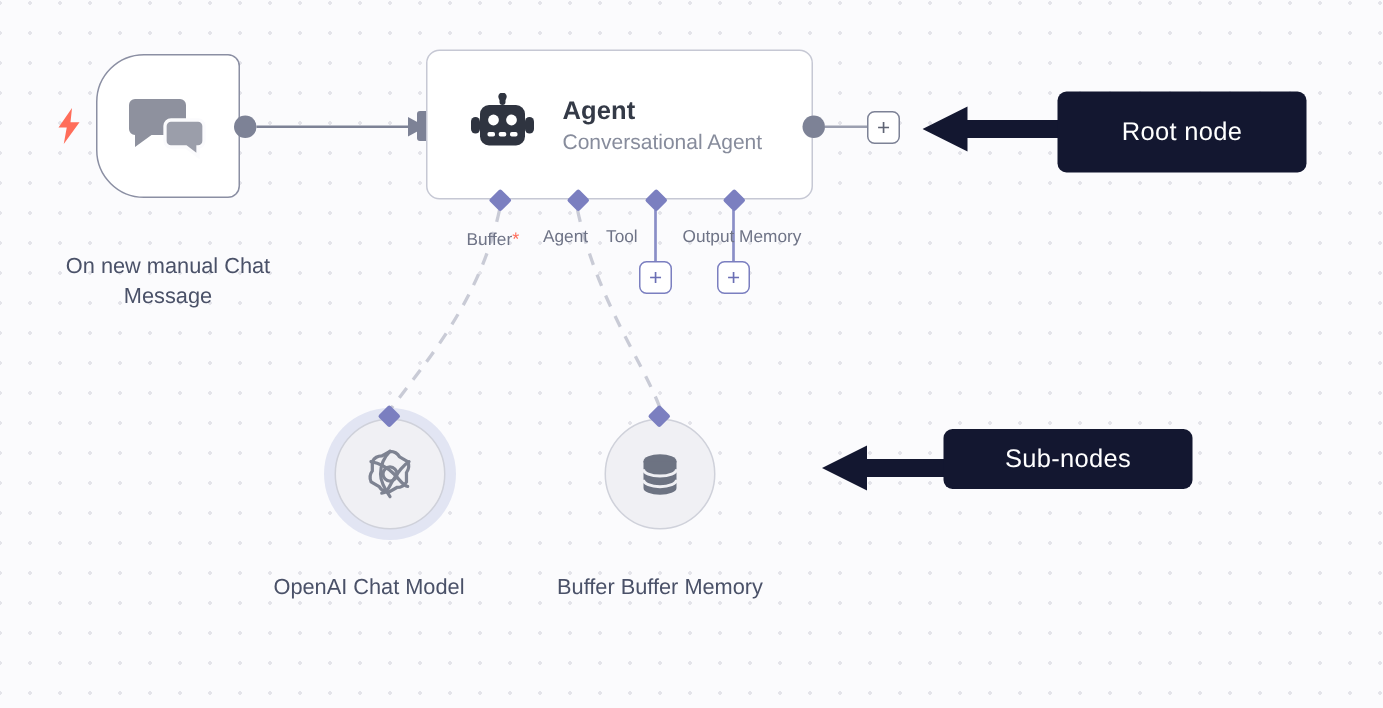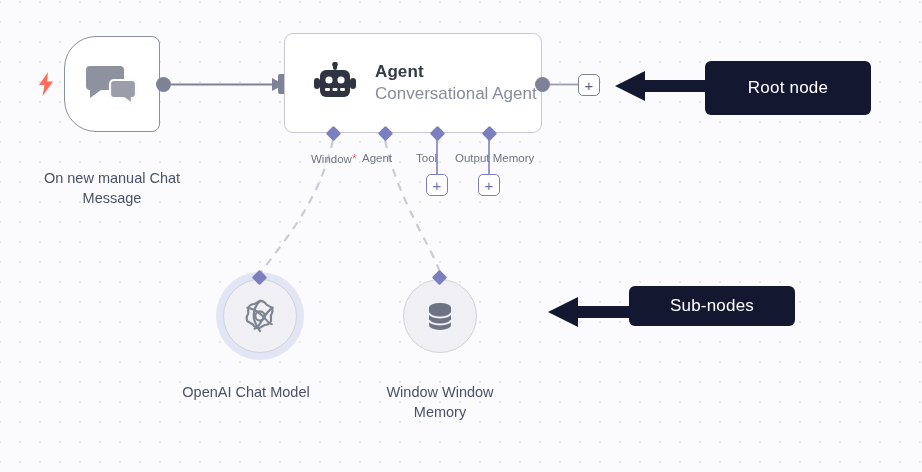--- a/index.html
+++ b/index.html
@@ -96,21 +96,21 @@
   .agent-text {
     margin-left: 18px;
   }
   .agent-title {
     font-size: 17px;
     font-weight: bold;
     color: #343a47;
     letter-spacing: .1px;
   }
   .agent-sub {
-    font-size: 17px;
+    font-size: 14px;
     color: #878c9c;
     margin-top: 2px;
   }
 
   
   .agent-in-port {
     position: absolute;
     left: 278px;
     top: 74px;
     width: 9px;
@@ -290,24 +290,24 @@
   <div class="agent-out-port"></div>
 
   <div class="plus-btn gray" style="left:578px; top:74px;">+</div>
 
   <div class="diamond" style="left:328px; top:128px;"></div>
   <div class="diamond" style="left:380px; top:128px;"></div>
   <div class="diamond" style="left:432px; top:128px;"></div>
   <div class="diamond" style="left:484px; top:128px;"></div>
 
   <div class="port-label" style="left:311px; top:152px;">
-    <span>Window</span><span class="req-star">*</span>
+    <span>Buffer</span><span class="req-star">*</span>
   </div>
   <div class="port-label" style="left:362px; top:152px;">Agent</div>
-  <div class="port-label" style="left:416px; top:152px;">Tool</div>
+  <div class="port-label" style="left:404px; top:152px;">Tool</div>
   <div class="port-label" style="left:455px; top:152px;">Output Memory</div>
 
   <div class="plus-btn purple" style="left:426px; top:174px;">+</div>
   <div class="plus-btn purple" style="left:478px; top:174px;">+</div>
 
   <div class="subnode halo" style="left:223px; top:279px;">
     <svg width="36" height="36" viewBox="0 0 40 40">
       <path d="M20 3.2 a8.2 8.2 0 0 1 7.1 4.1 l6 3.46 a8.2 8.2 0 0 1 -0.9 8.2 l0 6.93 a8.2 8.2 0 0 1 -7.1 4.1 l-6 3.46 a8.2 8.2 0 0 1 -7.1 -4.1 l-6 -3.46 a8.2 8.2 0 0 1 0.9 -8.2 l0 -6.93 a8.2 8.2 0 0 1 7.1 -4.1 z" fill="none" stroke="#7e8392" stroke-width="2.4"></path>
       <path d="M20 3.2 C 14 9 13 15 13 20 C 13 26 16 31 20 36.8" fill="none" stroke="#7e8392" stroke-width="2.4" stroke-linecap="round"></path>
       <path d="M5.9 10.8 C 13 12 19 16 23 20 C 27 24 30 29 33.1 29.2" fill="none" stroke="#7e8392" stroke-width="2.4" stroke-linecap="round"></path>
@@ -322,21 +322,21 @@
     <svg width="34" height="34" viewBox="0 0 34 34">
       <ellipse cx="17" cy="8.5" rx="11" ry="4.6" fill="#6d7382"></ellipse>
       <path d="M6 8.5 v5.2 a11 4.6 0 0 0 22 0 v-5.2" fill="#6d7382"></path>
       <path d="M6 15.6 v5.2 a11 4.6 0 0 0 22 0 v-5.2" fill="#6d7382"></path>
       <path d="M6 22.7 v3.6 a11 4.6 0 0 0 22 0 v-3.6" fill="#6d7382"></path>
       <path d="M6 13.8 a11 4.6 0 0 0 22 0" fill="none" stroke="#f0f0f4" stroke-width="2"></path>
       <path d="M6 20.9 a11 4.6 0 0 0 22 0" fill="none" stroke="#f0f0f4" stroke-width="2"></path>
     </svg>
   </div>
   <div class="subnode-diamond" style="left:434px; top:272px;"></div>
-  <div class="node-caption" style="left:365px; top:360px; width:150px;">Window Window Memory</div>
+  <div class="node-caption" style="left:365px; top:360px; width:150px;">Buffer Buffer Memory</div>
 
   <svg class="callout-arrow" style="left:615px; top:68px;" width="110" height="36" viewBox="0 0 110 36">
     <polygon points="0,18 30,3 30,12 110,12 110,24 30,24 30,33" fill="#131730"></polygon>
   </svg>
   <div class="callout" style="left:705px; top:61px; width:166px; height:54px;">Root node</div>
 
   <svg class="callout-arrow" style="left:548px; top:294px;" width="100" height="36" viewBox="0 0 100 36">
     <polygon points="0,18 30,3 30,12 100,12 100,24 30,24 30,33" fill="#131730"></polygon>
   </svg>
   <div class="callout" style="left:629px; top:286px; width:166px; height:40px;">Sub-nodes</div>

